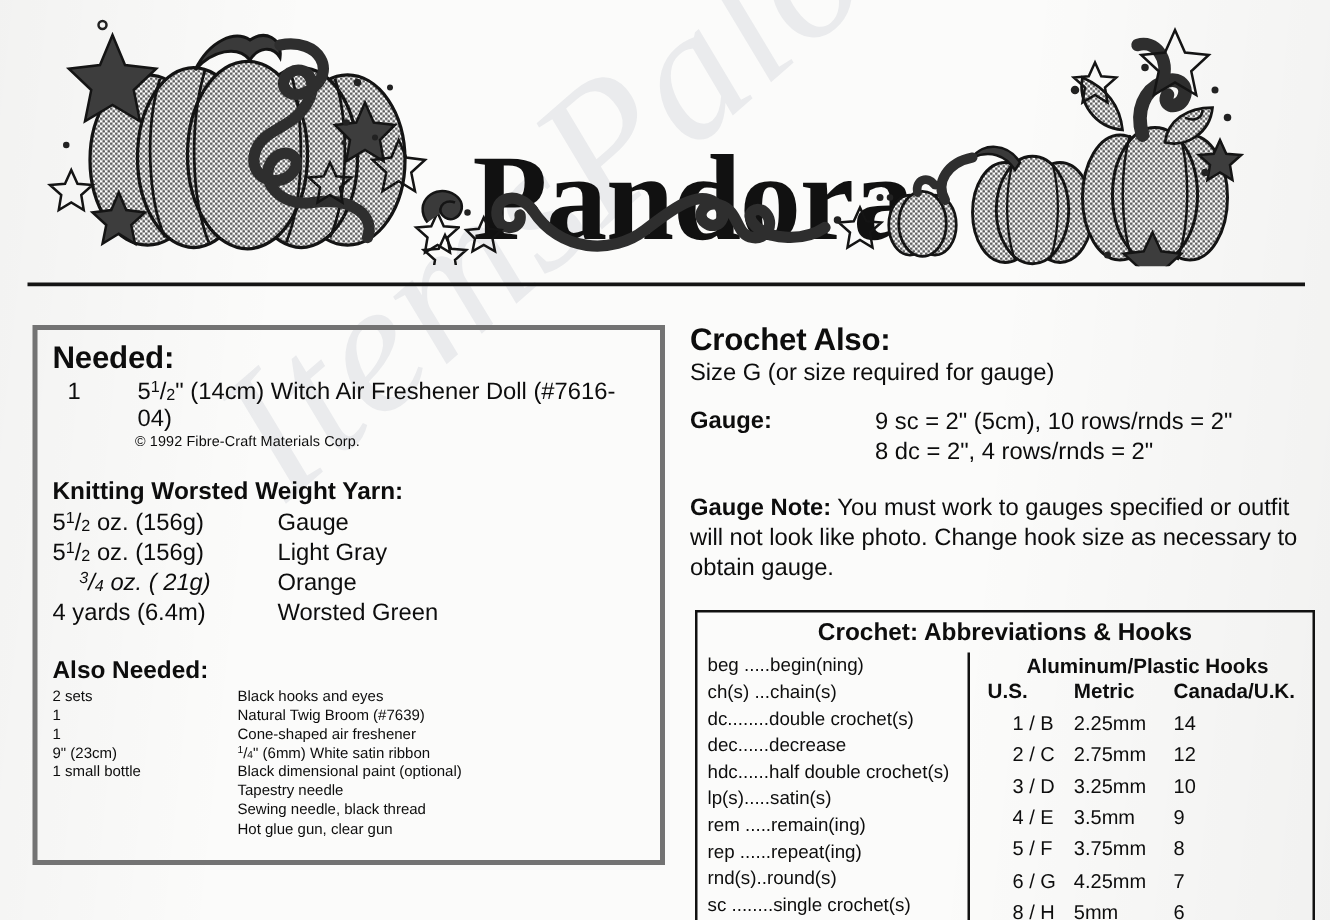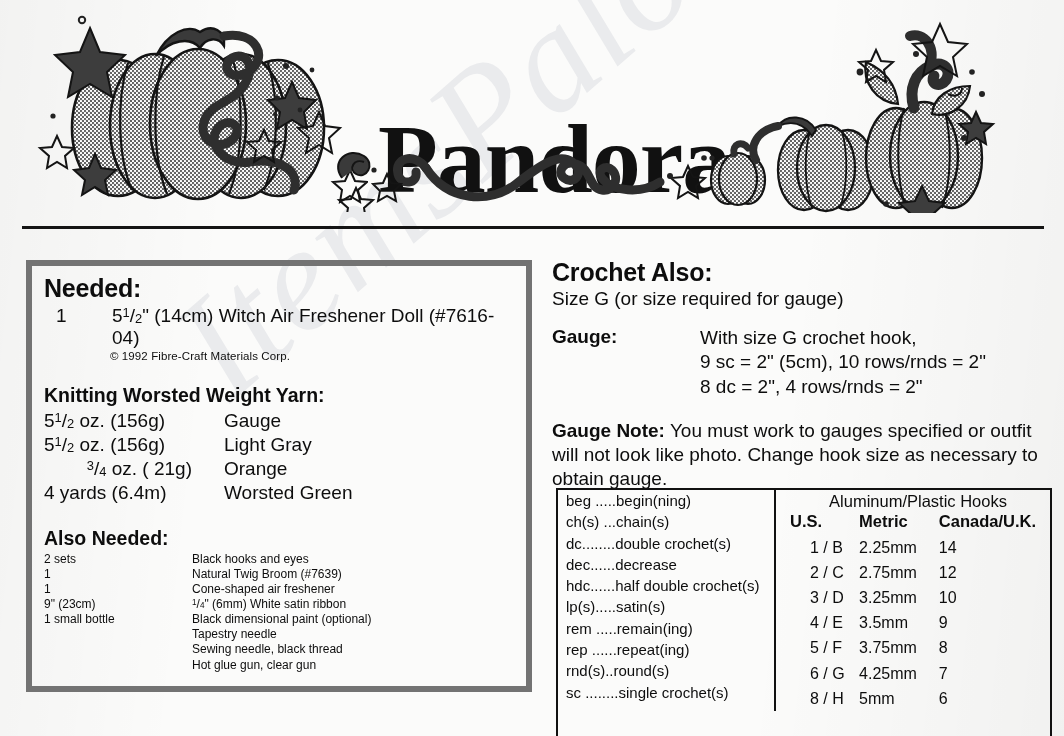--- a/index.html
+++ b/index.html
@@ -84,21 +84,21 @@
 
   
   #col-left {
     position: absolute;
     left: 26px;
     top: 260px;
     width: 506px;
     z-index: 5;
   }
   #needed-box {
-    border: 6px solid #737373;
+    border: 4px solid #737373;
     background: transparent;
     padding: 8px 10px 12px 12px;
     box-sizing: border-box;
     min-height: 432px;
   }
   .h-needed {
     font-size: 25px;
     font-weight: bold;
     letter-spacing: -0.2px;
     margin: 0 0 2px 0;
@@ -119,21 +119,21 @@
     font-weight: bold;
     margin: 22px 0 2px 0;
   }
   .yarn-row {
     display: flex;
     font-size: 19px;
     line-height: 1.26;
     gap: 20px;
   }
   .yarn-amt { width: 160px; flex: none; }
-  .yarn-amt.ind { text-align: right; width: 148px; padding-right: 12px; }
+  .yarn-amt.ind { text-align: center; width: 148px; padding-right: 12px; font-style: italic; }
   .also-row {
     display: flex;
     font-size: 12px;
     line-height: 1.26;
     align-items: center;
   }
   .also-qty { width: 148px; flex: none; }
   sup.frac, .frac {
     font-size: 0.68em;
     vertical-align: 0.42em;
@@ -204,21 +204,21 @@
     white-space: nowrap;
   }
   .abbr-right {
     flex: 1;
     padding-left: 10px;
     box-sizing: border-box;
   }
   .hooks-title {
     text-align: center;
     font-size: 16.5px;
-    font-weight: normal;
+    font-weight: bold;
     padding: 2px 0 1px 0;
   }
   table.hooks {
     width: 100%;
     border-collapse: collapse;
     font-size: 16px;
   }
   table.hooks th {
     font-weight: bold;
     font-size: 16.5px;
@@ -450,30 +450,30 @@
     </div>
   </div>
 
   <div id="col-right">
     <div class="h-hook">Crochet Also:</div>
     <div class="hook-size">Size G (or size required for gauge)</div>
 
     <div class="gauge-block">
       <span class="gauge-label">Gauge:</span>
       <span class="gauge-lines">
-        <div>With size G crochet hook,</div>
         <div>9 sc = 2" (5cm), 10 rows/rnds = 2"</div>
         <div>8 dc = 2", 4 rows/rnds = 2"</div>
       </span>
     </div>
 
     <div class="gauge-note"><b>Gauge Note:</b><span> You must work to gauges specified or outfit will not look like photo. Change hook size as necessary to obtain gauge.</span></div>
   </div>
 
   <div id="abbr-box">
+    <div class="abbr-title">Crochet:  Abbreviations &amp; Hooks</div>
     <div class="abbr-body">
 
       <div class="abbr-left">
         <div class="abbr-item">beg .....begin(ning)</div>
         <div class="abbr-item">ch(s) ...chain(s)</div>
         <div class="abbr-item">dc........double crochet(s)</div>
         <div class="abbr-item">dec......decrease</div>
         <div class="abbr-item">hdc......half double crochet(s)</div>
         <div class="abbr-item">lp(s).....satin(s)</div>
         <div class="abbr-item">rem .....remain(ing)</div>

